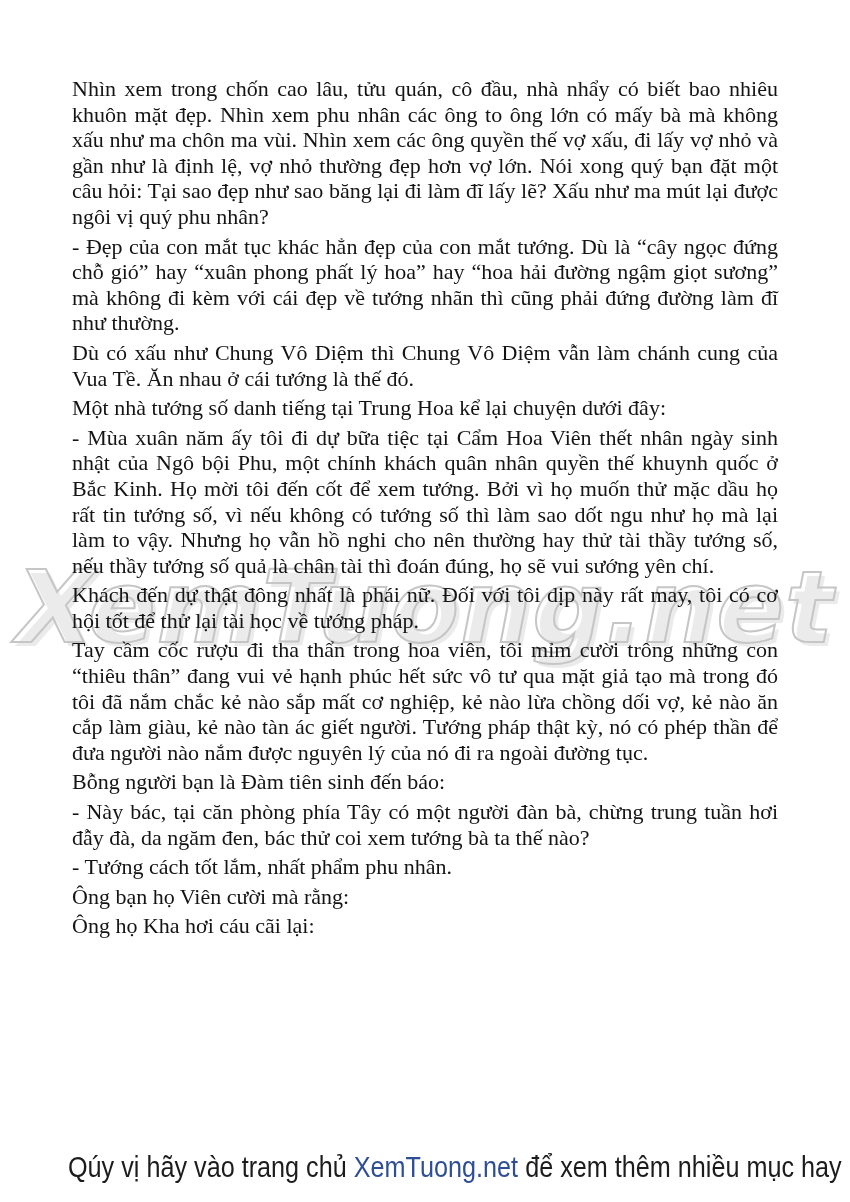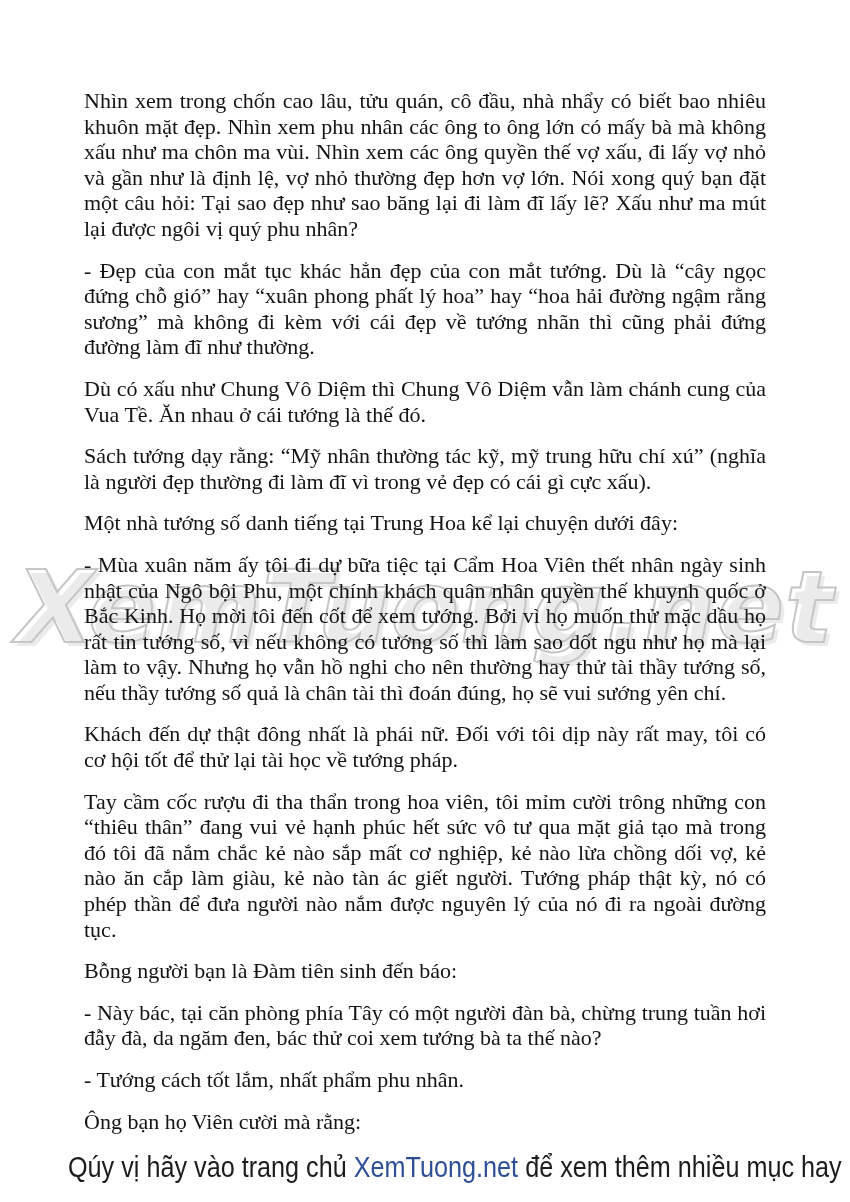--- a/index.html
+++ b/index.html
@@ -40,21 +40,21 @@
     width: 714px;
     height: 1078px;
     overflow: hidden;
     z-index: 1;
     font-size: 22px;
     line-height: 25.6px;
     color: #141414;
     text-align: justify;
   }
   .content p.para {
-    margin: 16px;
+    margin: 4px;
     padding: 0;
   }
   .footer {
     position: absolute;
     top: 1150px;
     left: 0;
     width: 850px;
     text-align: center;
     z-index: 1;
     font-family: "Liberation Sans", "DejaVu Sans", sans-serif;
@@ -71,28 +71,28 @@
 </style>
 </head>
 <body>
 
 <div class="page">
 
   <div class="watermark">XemTuong.net</div>
 
   <div class="content">
       <p class="para">Nhìn xem trong chốn cao lâu, tửu quán, cô đầu, nhà nhẩy có biết bao nhiêu khuôn mặt đẹp. Nhìn xem phu nhân các ông to ông lớn có mấy bà mà không xấu như ma chôn ma vùi. Nhìn xem các ông quyền thế vợ xấu, đi lấy vợ nhỏ và gần như là định lệ, vợ nhỏ thường đẹp hơn vợ lớn. Nói xong quý bạn đặt một câu hỏi: Tại sao đẹp như sao băng lại đi làm đĩ lấy lẽ? Xấu như ma mút lại được ngôi vị quý phu nhân?</p>
-      <p class="para">- Đẹp của con mắt tục khác hẳn đẹp của con mắt tướng. Dù là “cây ngọc đứng chỗ gió” hay “xuân phong phất lý hoa” hay “hoa hải đường ngậm rằng sương” mà không đi kèm với cái đẹp về tướng nhãn thì cũng phải đứng đường làm đĩ như thường.</p>
+      <p class="para">- Đẹp của con mắt tục khác hẳn đẹp của con mắt tướng. Dù là “cây ngọc đứng chỗ gió” hay “xuân phong phất lý hoa” hay “hoa hải đường ngậm giọt sương” mà không đi kèm với cái đẹp về tướng nhãn thì cũng phải đứng đường làm đĩ như thường.</p>
       <p class="para">Dù có xấu như Chung Vô Diệm thì Chung Vô Diệm vẫn làm chánh cung của Vua Tề. Ăn nhau ở cái tướng là thế đó.</p>
-      <p class="para">Sách tướng dạy rằng: “Mỹ nhân thường tác kỹ, mỹ trung hữu chí xú” (nghĩa là người đẹp thường đi làm đĩ vì trong vẻ đẹp có cái gì cực xấu).</p>
       <p class="para">Một nhà tướng số danh tiếng tại Trung Hoa kể lại chuyện dưới đây:</p>
       <p class="para">- Mùa xuân năm ấy tôi đi dự bữa tiệc tại Cẩm Hoa Viên thết nhân ngày sinh nhật của Ngô bội Phu, một chính khách quân nhân quyền thế khuynh quốc ở Bắc Kinh. Họ mời tôi đến cốt để xem tướng. Bởi vì họ muốn thử mặc dầu họ rất tin tướng số, vì nếu không có tướng số thì làm sao dốt ngu như họ mà lại làm to vậy. Nhưng họ vẫn hồ nghi cho nên thường hay thử tài thầy tướng số, nếu thầy tướng số quả là chân tài thì đoán đúng, họ sẽ vui sướng yên chí.</p>
       <p class="para">Khách đến dự thật đông nhất là phái nữ. Đối với tôi dịp này rất may, tôi có cơ hội tốt để thử lại tài học về tướng pháp.</p>
       <p class="para">Tay cầm cốc rượu đi tha thẩn trong hoa viên, tôi mỉm cười trông những con “thiêu thân” đang vui vẻ hạnh phúc hết sức vô tư qua mặt giả tạo mà trong đó tôi đã nắm chắc kẻ nào sắp mất cơ nghiệp, kẻ nào lừa chồng dối vợ, kẻ nào ăn cắp làm giàu, kẻ nào tàn ác giết người. Tướng pháp thật kỳ, nó có phép thần để đưa người nào nắm được nguyên lý của nó đi ra ngoài đường tục.</p>
       <p class="para">Bỗng người bạn là Đàm tiên sinh đến báo:</p>
       <p class="para">- Này bác, tại căn phòng phía Tây có một người đàn bà, chừng trung tuần hơi đẫy đà, da ngăm đen, bác thử coi xem tướng bà ta thế nào?</p>
       <p class="para">- Tướng cách tốt lắm, nhất phẩm phu nhân.</p>
       <p class="para">Ông bạn họ Viên cười mà rằng:</p>
+      <p class="para">Ông họ Kha hơi cáu cãi lại:</p>
     </div>
 
   <div class="footer"><span>Qúy vị hãy vào trang chủ </span><span class="brand">XemTuong.net</span><span> để xem thêm nhiều mục hay khác</span></div>
 
 </div>
 
 </body></html>

